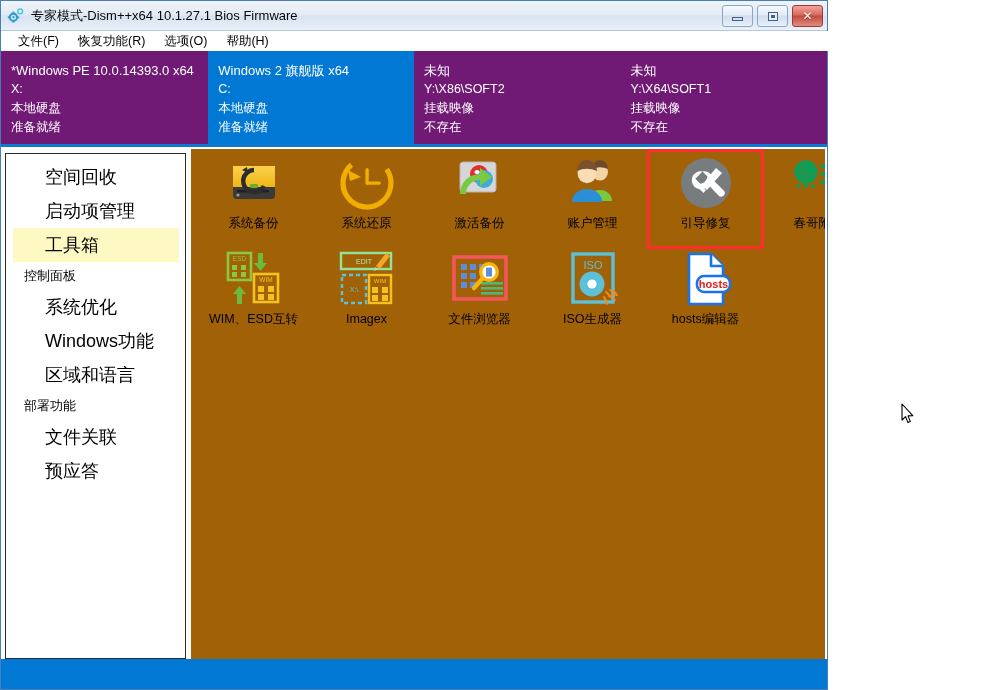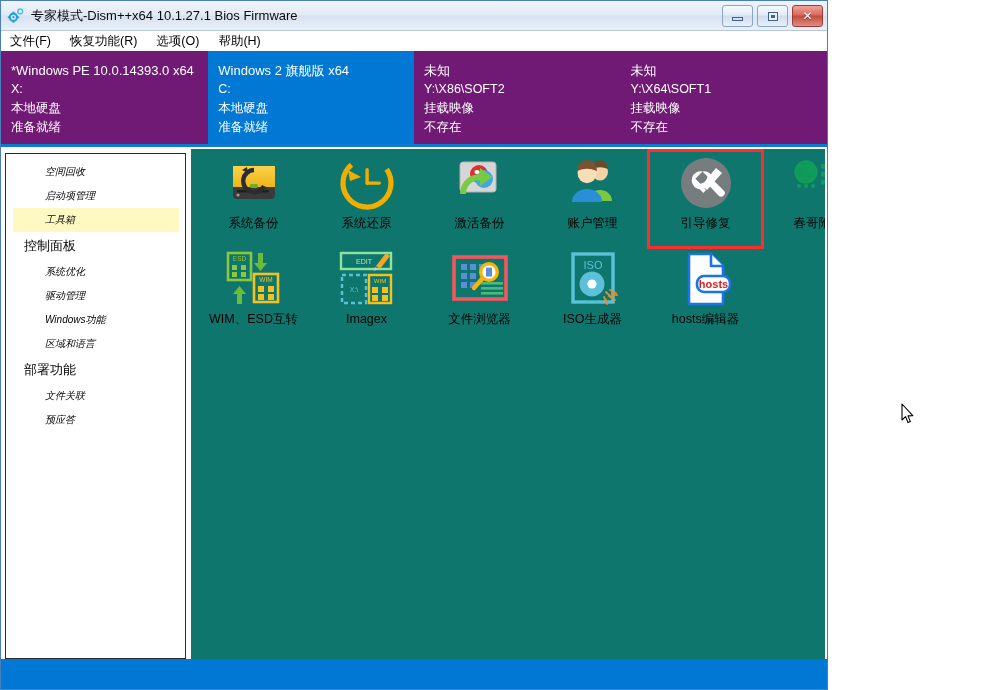--- a/index.html
+++ b/index.html
@@ -35,21 +35,21 @@
     background:linear-gradient(to bottom,#f0a49b 0%,#d9685c 45%,#c14b3e 50%,#e08c80 100%);
   }
   .glyph-min{width:11px;height:4px;border:1px solid #44618a;background:#cfe0f0;box-sizing:border-box;margin-top:6px;}
   .glyph-max{width:10px;height:9px;border:1px solid #44618a;box-sizing:border-box;position:relative;background:#e7f0fa;}
   .glyph-max:after{content:"";position:absolute;left:2px;top:2px;right:2px;bottom:2px;background:#44618a;}
   .glyph-close{color:#fff;font-size:12px;font-weight:bold;line-height:1;
                text-shadow:0 1px 1px rgba(0,0,0,.45);font-family:"DejaVu Sans",sans-serif;}
 
   
   .menubar{
-    position:absolute;left:0;top:30px;width:100%;height:20px;background:#fff;
+    position:absolute;left:8px;top:30px;width:100%;height:20px;background:#fff;
     display:flex;align-items:center;padding-left:9px;box-sizing:border-box;
   }
   .menu-item{font-size:12.5px;color:#000;margin-right:19px;cursor:default;white-space:nowrap;}
 
   
   .headerstrip{
     position:absolute;left:0;top:50px;width:100%;height:96px;
     display:flex;background:#252525;
   }
   .hpanel{
@@ -67,30 +67,29 @@
   
   .sidebar{
     position:absolute;left:4px;top:152px;width:181px;height:506px;
     background:#fff;border:1px solid #2b2b2b;box-sizing:border-box;
     padding-top:6px;
   }
   .side-group{
     font-size:13px;color:#000;padding:5px 0 5px 18px;cursor:default;white-space:nowrap;
   }
   .side-item{
-    font-size:10px;color:#000;padding:5px 0 5px 32px;cursor:default;white-space:nowrap;
+    font-size:18px;color:#000;padding:5px 0 5px 32px;cursor:default;white-space:nowrap;
     margin:0 6px 0 7px;
-    font-style:italic;
   }
   .side-item.selected{background:#fef9c3;color:#000;}
 
   
   .tools{
     position:absolute;left:190px;top:148px;right:2px;bottom:30px;
-    background:#0f766e;overflow:hidden;
+    background:#a16207;overflow:hidden;
   }
   .tgrid{display:flex;flex-wrap:wrap;padding:2px 0 0 6px;width:800px;}
   .tile{
     width:113px;height:96px;display:flex;flex-direction:column;
     align-items:center;justify-content:flex-start;cursor:default;position:relative;
     padding-top:3px;box-sizing:border-box;
   }
   .tile .ic{width:58px;height:58px;position:relative;margin-bottom:4px;}
   .tile .lbl{font-size:12.5px;color:#000;white-space:nowrap;line-height:14px;}
   .tile.highlight{outline:3px solid #ff2d2d;outline-offset:-1px;}
@@ -170,21 +169,20 @@
       </div>
     </div>
   <div class="blueline"></div>
 
   <div class="sidebar" id="sidebar">
       <div class="side-item">空间回收</div>
       <div class="side-item">启动项管理</div>
       <div class="side-item selected">工具箱</div>
       <div class="side-group">控制面板</div>
       <div class="side-item">系统优化</div>
-      <div class="side-item">驱动管理</div>
       <div class="side-item">Windows功能</div>
       <div class="side-item">区域和语言</div>
       <div class="side-group">部署功能</div>
       <div class="side-item">文件关联</div>
       <div class="side-item">预应答</div>
     </div>
 
   <div class="tools">
     <div class="tgrid" id="tgrid">
         <div class="tile">

